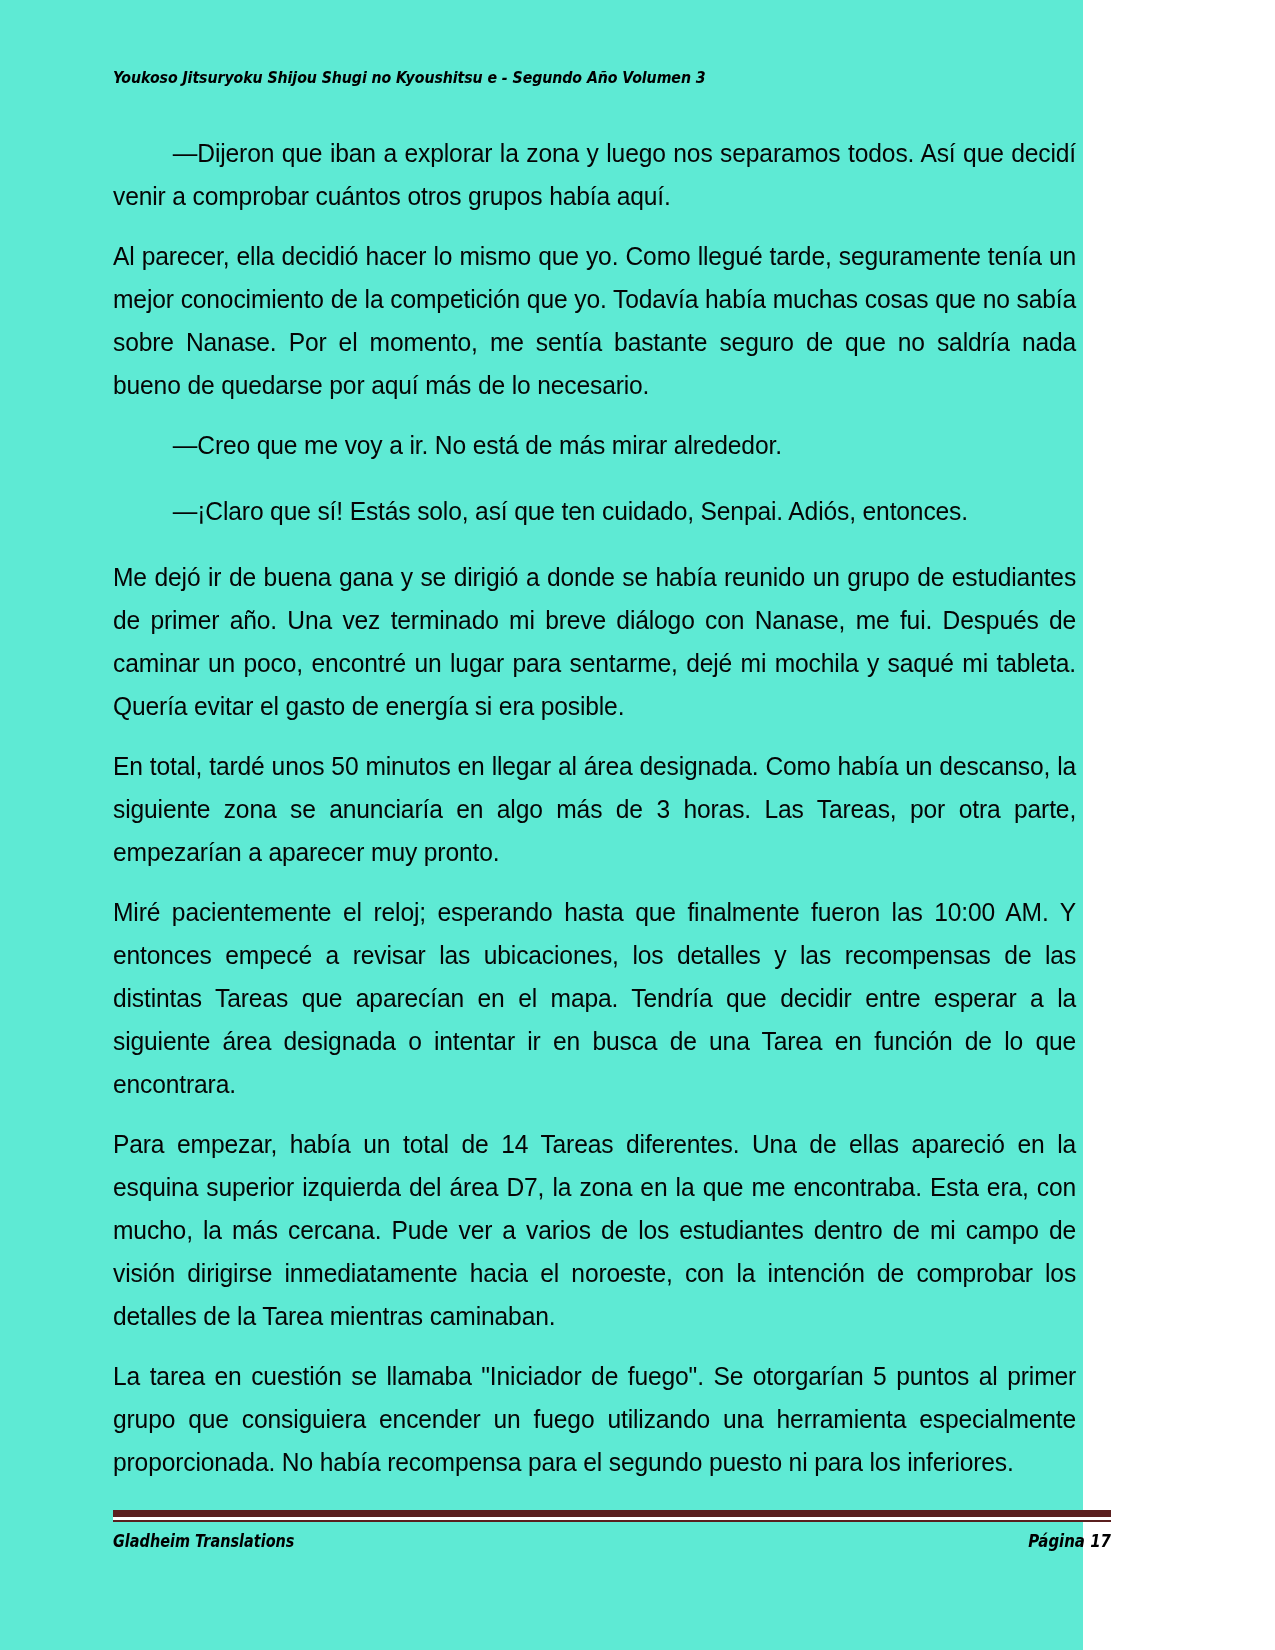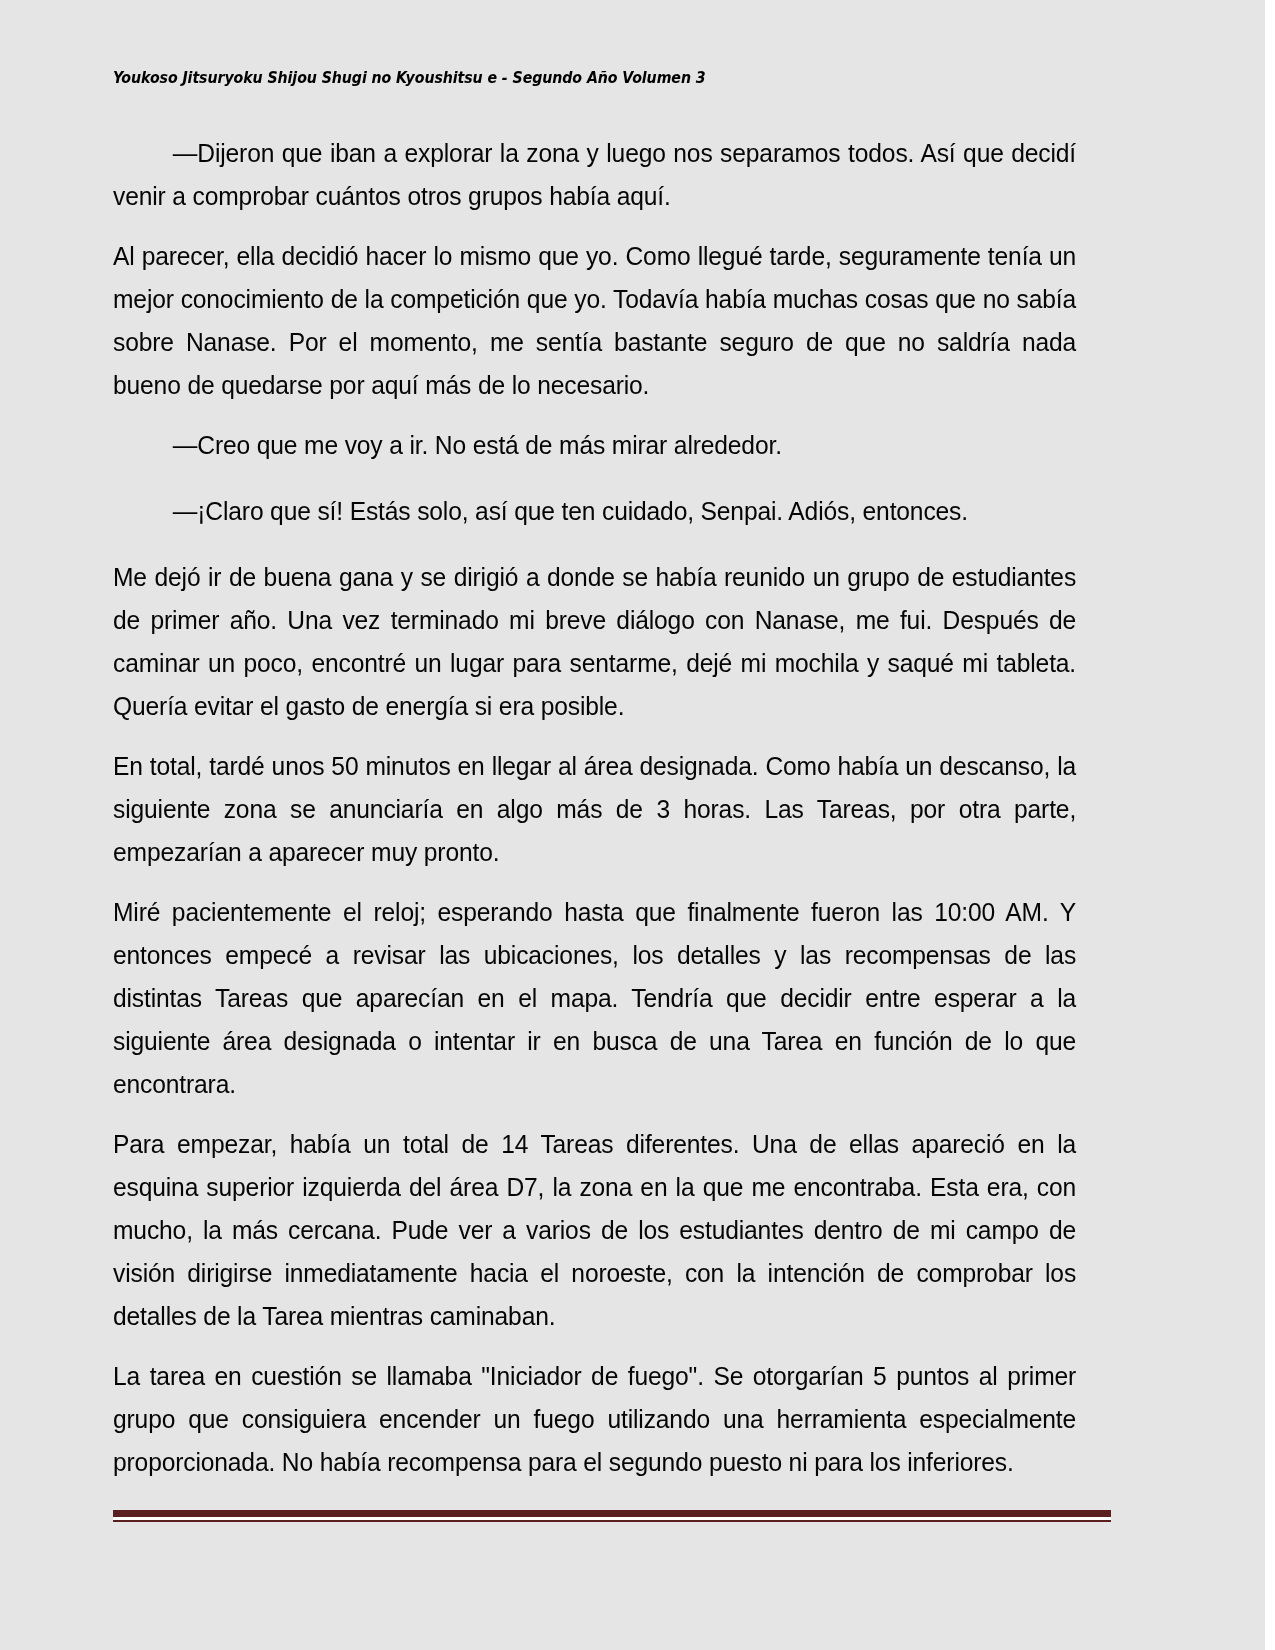--- a/index.html
+++ b/index.html
@@ -10,23 +10,23 @@
   body {
     width: 1275px;
     height: 1650px;
     font-family: "Liberation Sans", sans-serif;
     color: #000000;
     -webkit-font-smoothing: antialiased;
   }
 
   .page {
     position: relative;
-    width: 1265px;
+    width: 1083px;
     height: 1650px;
-    background: #e5e5e5;
+    background: #5eead4;
     box-sizing: border-box;
   }
 
   
   .page-header {
     position: absolute;
     left: 113px;
     top: 68px;
     width: 1000px;
   }
@@ -140,14 +140,18 @@
     <p class="para">Para empezar, había un total de 14 Tareas diferentes. Una de ellas apareció en la esquina superior izquierda del área D7, la zona en la que me encontraba. Esta era, con mucho, la más cercana. Pude ver a varios de los estudiantes dentro de mi campo de visión dirigirse inmediatamente hacia el noroeste, con la intención de comprobar los detalles de la Tarea mientras caminaban.</p>
     <p class="para">La tarea en cuestión se llamaba "Iniciador de fuego". Se otorgarían 5 puntos al primer grupo que consiguiera encender un fuego utilizando una herramienta especialmente proporcionada. No había recompensa para el segundo puesto ni para los inferiores.</p>
   </div>
 
   <div class="footer-rules">
     <div class="rule-thick" style="background: rgb(91, 31, 31);"></div>
     <div class="rule-gap"></div>
     <div class="rule-thin" style="background: rgb(91, 31, 31);"></div>
   </div>
 
+  <div class="page-footer">
+    <div class="footer-left">Gladheim Translations</div>
+    <div class="footer-right">Página 17</div>
+  </div>
 
 </div>
 
 </body></html>

